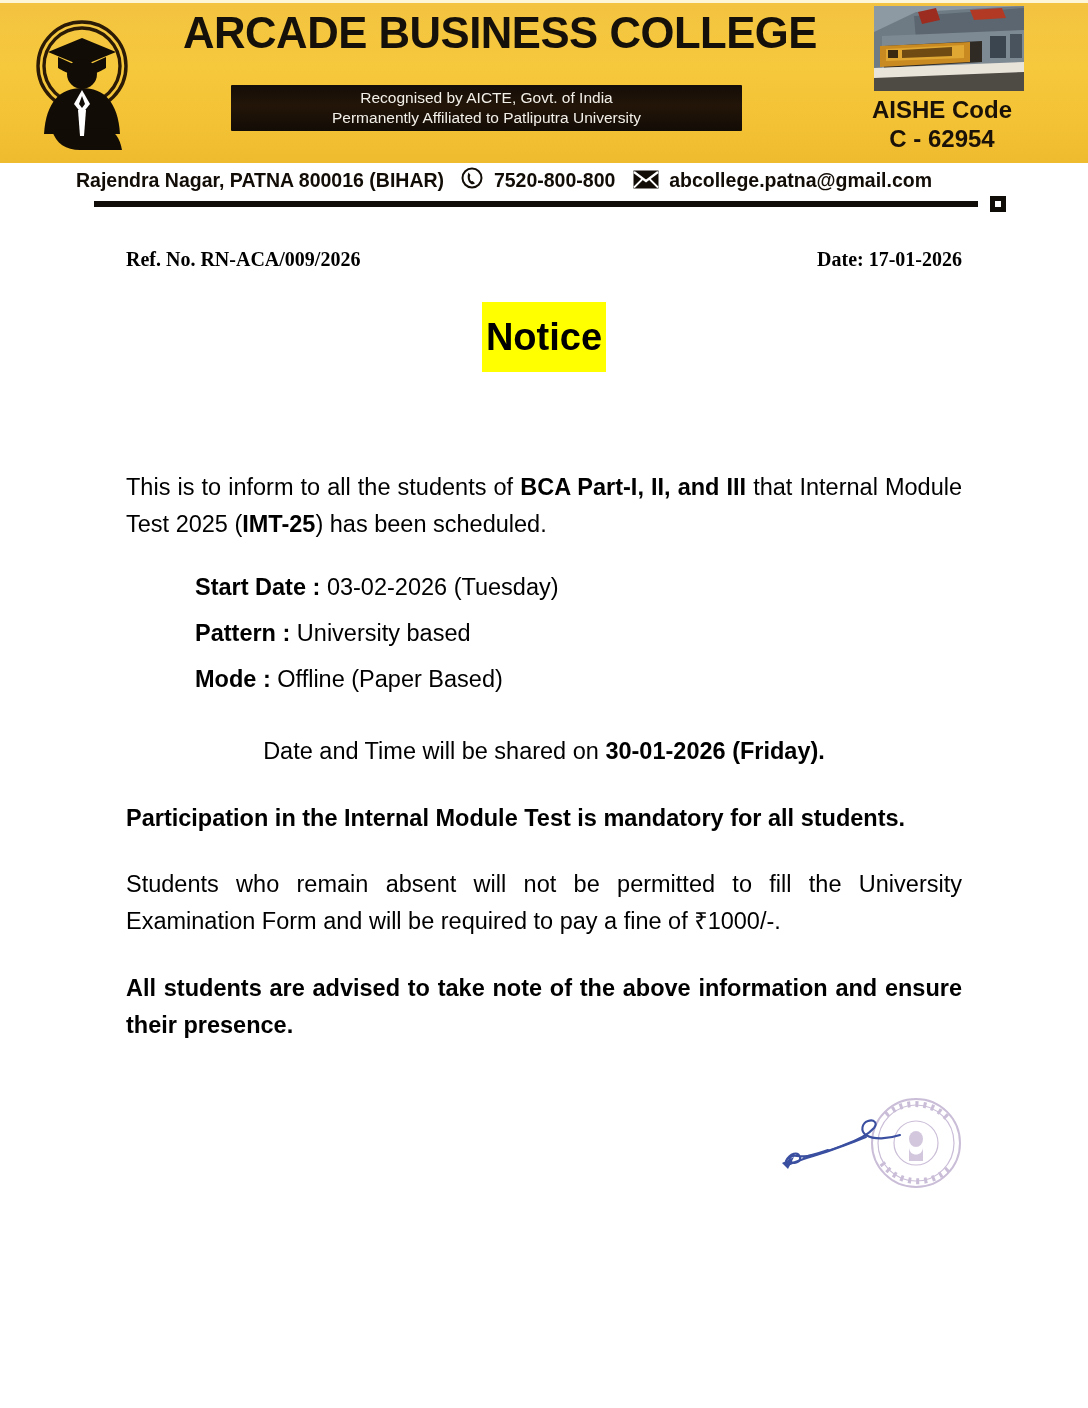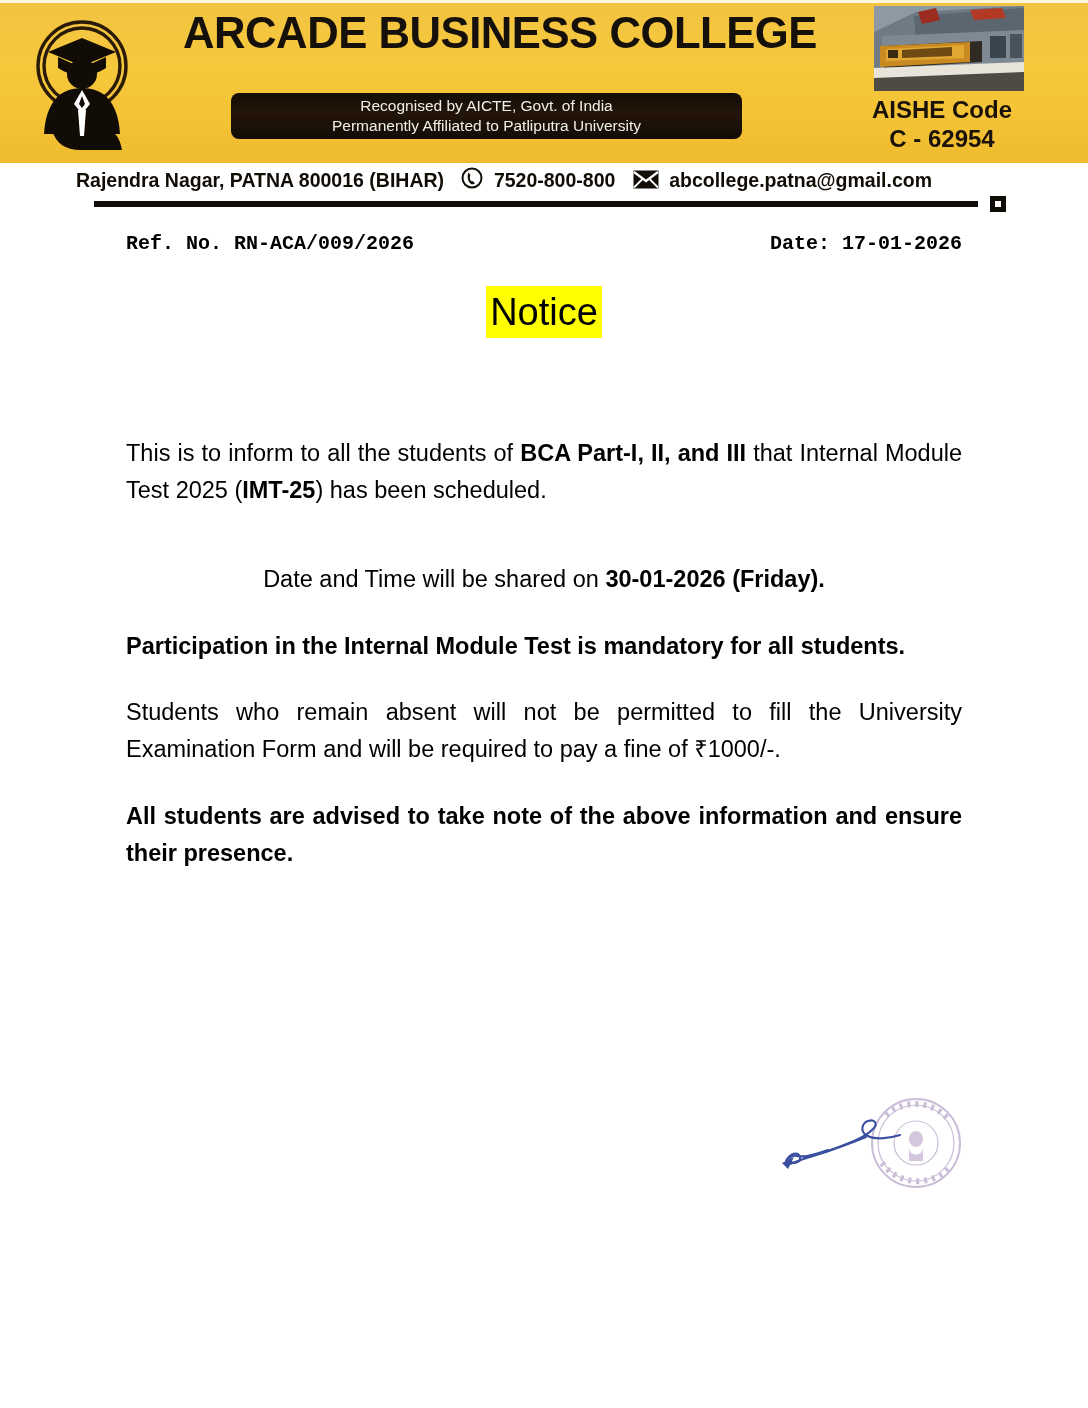--- a/index.html
+++ b/index.html
@@ -70,25 +70,25 @@
     font-weight: bold;
     font-size: 25px;
     line-height: 30px;
     color: #5a3a05;
   }
 
   
   .recog-box {
     position: absolute;
     left: 231px;
-    top: 93px;
+    top: 85px;
     width: 511px;
     height: 46px;
     background: linear-gradient(180deg, #140d08 0%, #231508 45%, #120c06 100%);
-    border-radius: 8px;
+    border-radius: 1px;
     text-align: center;
     box-sizing: border-box;
     padding-top: 3px;
   }
   .recog-line {
     font-family: "Liberation Sans", sans-serif;
     font-size: 15.5px;
     line-height: 20px;
     color: #f2efe8;
     white-space: nowrap;
@@ -172,42 +172,42 @@
 
   
   .page-body {
     position: absolute;
     left: 0;
     top: 196px;
     width: 1088px;
   }
   .meta-row {
     position: relative;
-    margin: 36px 126px 0 126px;
+    margin: 52px 126px 0 126px;
     height: 28px;
-    font-family: Liberation Mono, monospace;
+    font-family: Liberation Serif, serif;
     font-weight: bold;
     font-size: 20px;
     color: #000;
   }
   .meta-ref { position: absolute; left: 0; top: 0; }
   .meta-date { position: absolute; right: 0; top: 0; }
 
   .notice-title-row {
     text-align: center;
     margin-top: 26px;
   }
   .notice-title {
     display: inline-block;
     background: #ffff00;
     font-family: "Liberation Sans", sans-serif;
-    font-weight: normal;
+    font-weight: bold;
     font-size: 38px;
     line-height: 44px;
-    padding: 4px 4px;
+    padding: 13px 4px;
     color: #000;
   }
 
   .content {
     margin: 0 126px;
     font-family: "Liberation Sans", sans-serif;
     font-size: 23.5px;
     line-height: 37px;
     color: #000000;
   }
@@ -351,20 +351,25 @@
   </div>
 
   <div class="gap-intro"></div>
 
   <div class="content">
 
     <p class="para"><span>This is to inform to all the students of </span><b>BCA Part-I, II, and III</b><span> that Internal Module Test 2025 (</span><b>IMT-25</b><span>) has been scheduled.</span></p>
 
     <div class="gap-a"></div>
 
+    <ul class="detail-list">
+      <li><span class="lbl">Start Date :</span> <span>03-02-2026 (Tuesday)</span></li>
+      <li><span class="lbl">Pattern :</span> <span>University based</span></li>
+      <li><span class="lbl">Mode :</span> <span>Offline (Paper Based)</span></li>
+    </ul>
 
     <div class="gap-b"></div>
 
     <p class="para nojust"><span>Date and Time will be shared on </span><b>30-01-2026 (Friday).</b></p>
 
     <div class="gap-c"></div>
 
     <p class="para"><b>Participation in the Internal Module Test is mandatory for all students.</b></p>
 
     <div class="gap-d"></div>

